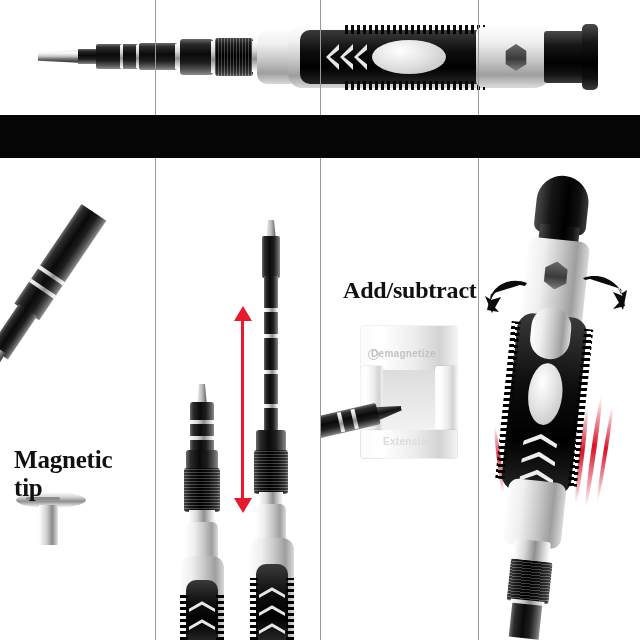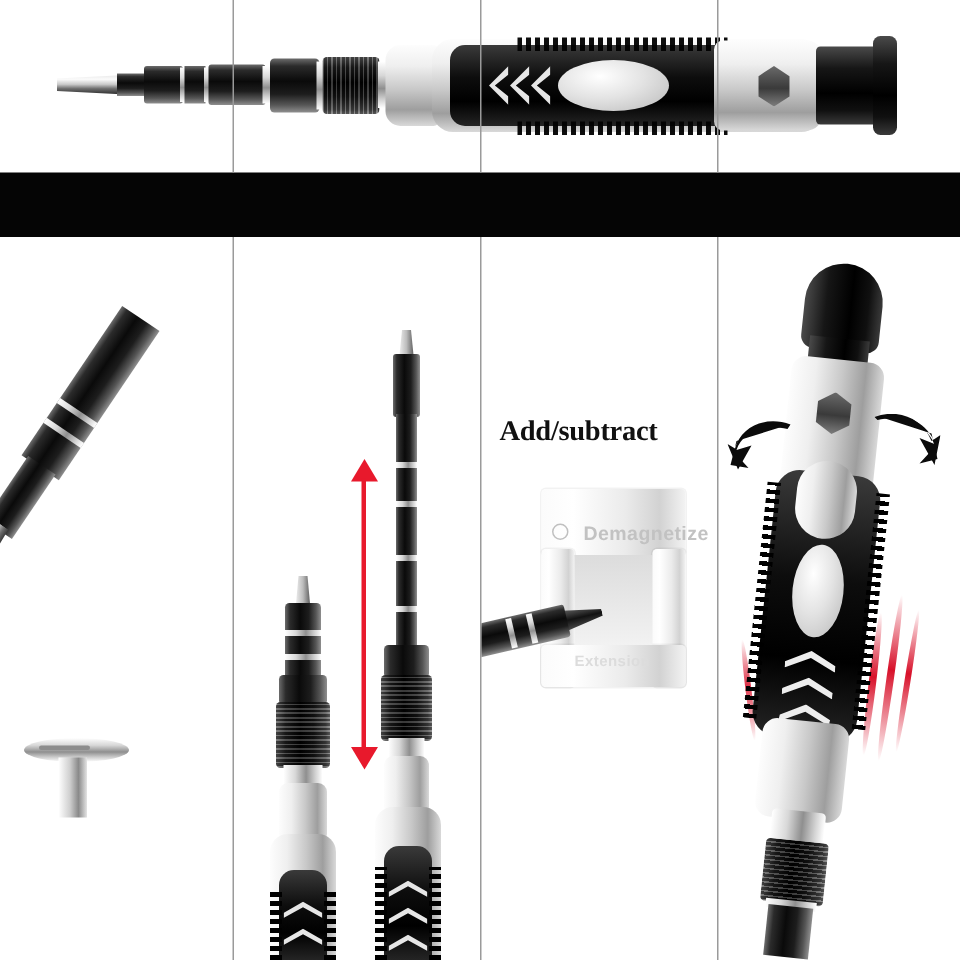--- a/index.html
+++ b/index.html
@@ -167,20 +167,22 @@
       <div class="part blade" style="left:85px;top:188px;width:16px;height:48px;
                   background:linear-gradient(to right,#f4f4f4 0%,#cfcfcf 38%,#6a6a6a 66%,#1a1a1a 100%);
                   clip-path:polygon(16% 0,84% 0,100% 100%,0 100%);"></div>
     </div>
 
     <div class="part chrome" style="left:16px;top:334px;width:70px;height:16px;border-radius:50%;"></div>
     <div class="part chrome" style="left:39px;top:347px;width:19px;height:40px;
                 background:linear-gradient(to right,#fff,#cfcfcf 40%,#8a8a8a 70%,#e4e4e4);"></div>
     <div class="part" style="left:26px;top:339px;width:34px;height:3px;background:#8d8d8d;border-radius:2px;"></div>
 
+    <div class="label serif" style="left:14px;top:288px;font-size:25px;">Magnetic
+tip</div>
   </div>
 
   <div style="position:absolute;left:156px;top:158px;width:164px;height:482px;overflow:hidden;">
 
     <div style="position:absolute;left:86px;top:0;width:70px;height:482px;">
 
       <div class="part blade" style="left:24px;top:62px;width:10px;height:20px;
                   background:linear-gradient(to right,#efefef,#bcbcbc 50%,#5b5b5b);
                   clip-path:polygon(20% 0,80% 0,100% 100%,0 100%);"></div>
       <div class="part shaft-dark-v" style="left:20px;top:78px;width:18px;height:42px;border-radius:2px;"></div>
@@ -243,36 +245,36 @@
       <div class="demag-body" style="left:0;top:0;width:96px;height:44px;"></div>
       <div class="demag-body" style="left:0;top:40px;width:22px;height:92px;"></div>
       <div class="demag-body" style="left:74px;top:40px;width:22px;height:92px;"></div>
       <div class="demag-body" style="left:0;top:104px;width:96px;height:28px;"></div>
 
       <div style="position:absolute;left:22px;top:44px;width:52px;height:60px;
                   background:linear-gradient(to bottom,#dcdcdc,#f2f2f2);"></div>
 
       <div style="position:absolute;left:7px;top:23px;width:9px;height:9px;
                   border:1.6px solid #c0c0c0;border-radius:50%;"></div>
-      <div class="demag-txt" style="left:28px;top:22px;font-size:13px;">Demagnetize</div>
+      <div class="demag-txt" style="left:10px;top:22px;font-size:10px;">Demagnetize</div>
       <div class="demag-txt faint" style="left:22px;top:110px;font-size:10px;">Extension</div>
     </div>
 
     <div style="position:absolute;left:-52px;top:230px;width:230px;height:120px;
                 transform:rotate(-13deg);transform-origin:0% 50%;">
       <div class="part blade" style="left:112px;top:44px;width:26px;height:14px;
                   background:linear-gradient(to bottom,#5a5a5a,#121212 50%,#4a4a4a);
                   clip-path:polygon(0 0,100% 34%,100% 66%,0 100%);"></div>
       <div class="part shaft-dark" style="left:44px;top:40px;width:70px;height:22px;border-radius:2px;"></div>
       <div class="part chrome" style="left:74px;top:41px;width:4px;height:20px;"></div>
       <div class="part chrome" style="left:88px;top:41px;width:4px;height:20px;"></div>
 
     </div>
 
-    <div class="label serif" style="left:12px;top:119px;font-size:19px;">Add/subtract</div>
+    <div class="label serif" style="left:22px;top:119px;font-size:24px;">Add/subtract</div>
   </div>
 
   <div style="position:absolute;left:479px;top:158px;width:161px;height:482px;overflow:hidden;">
 
     <div class="streak" style="left:100px;top:250px;width:5px;height:96px;transform:rotate(7deg);"></div>
     <div class="streak" style="left:112px;top:238px;width:5px;height:112px;transform:rotate(8deg);"></div>
     <div class="streak" style="left:124px;top:248px;width:4px;height:96px;transform:rotate(9deg);"></div>
 
     <div class="streak" style="left:18px;top:268px;width:4px;height:68px;transform:rotate(-7deg);opacity:.85;"></div>
 

